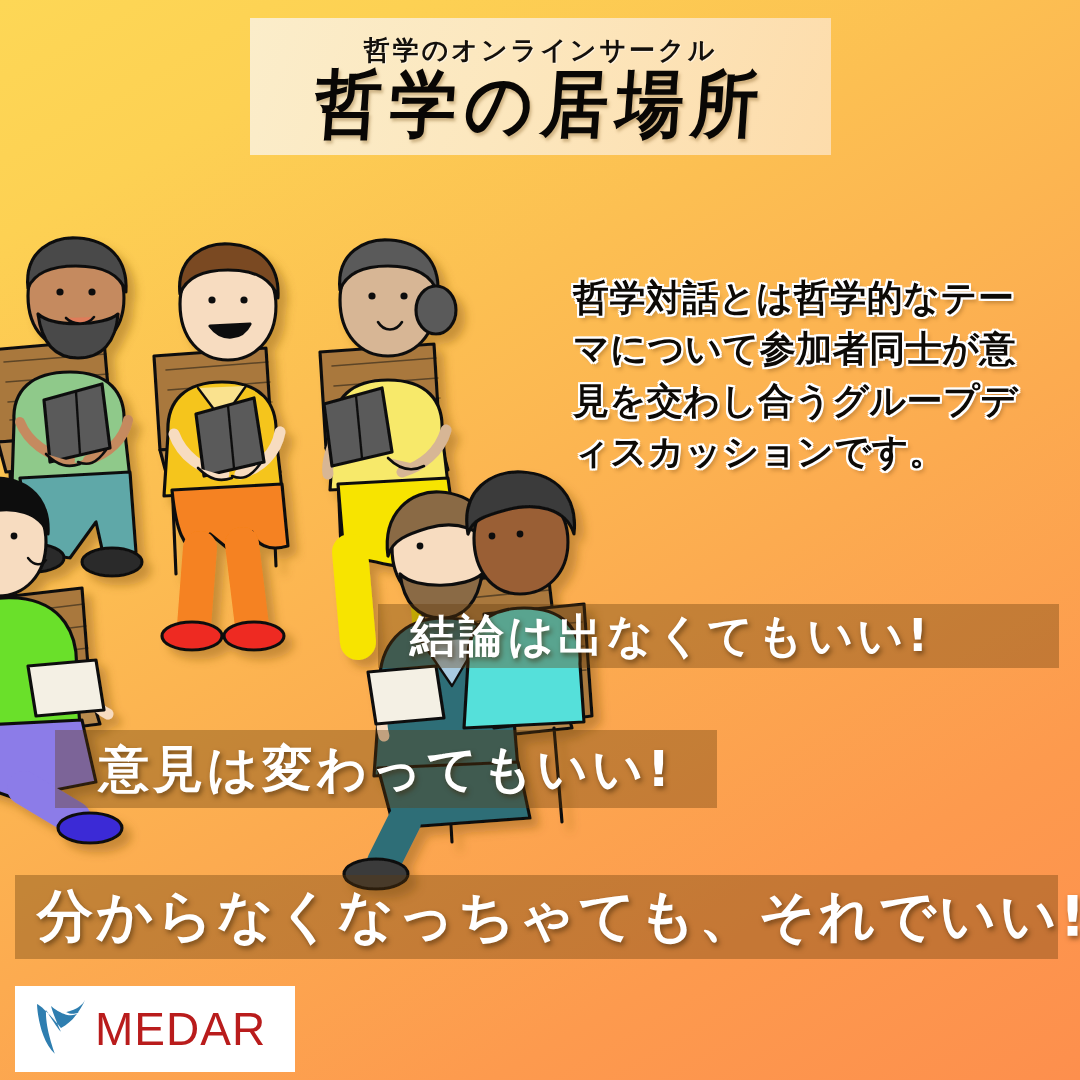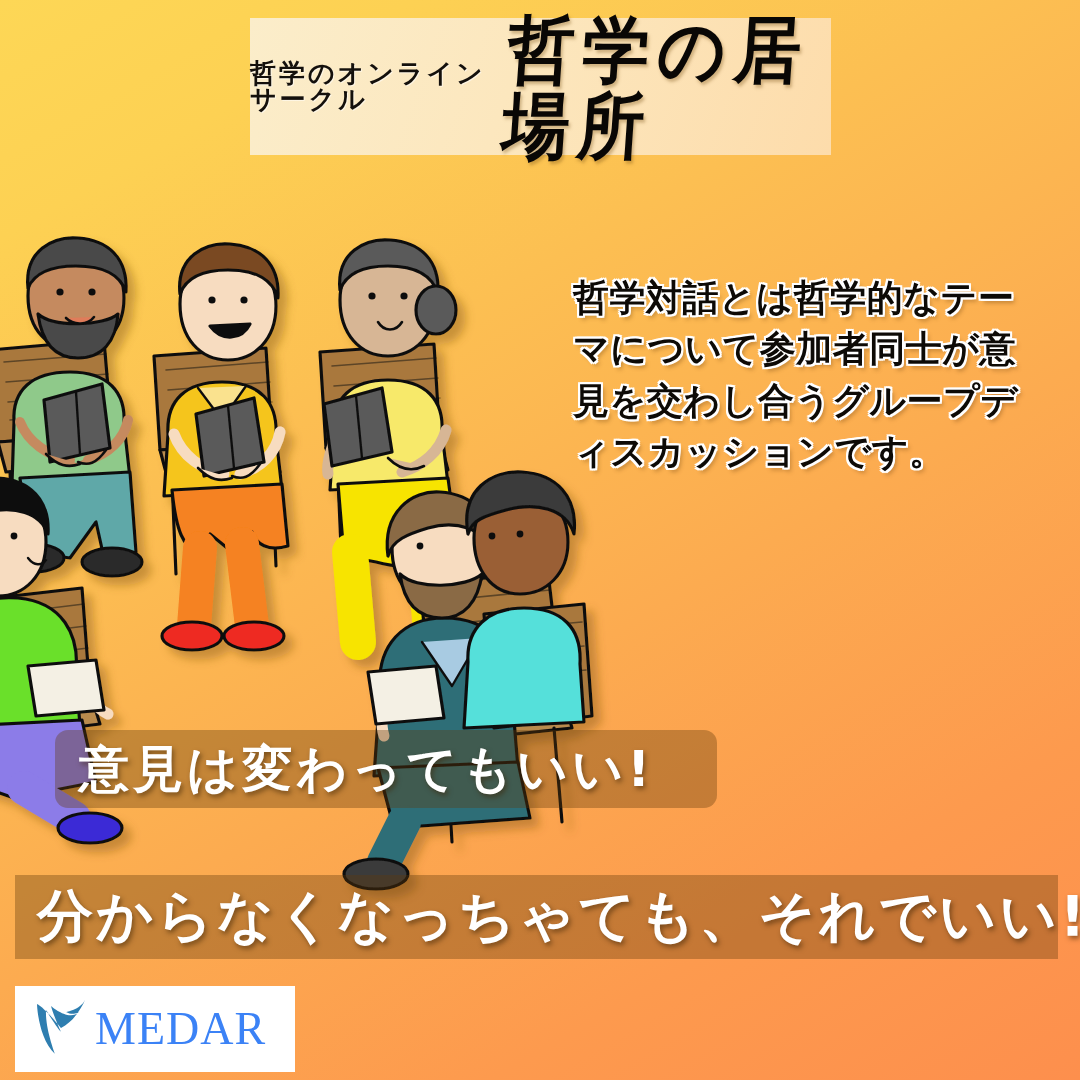--- a/index.html
+++ b/index.html
@@ -9,21 +9,21 @@
   }
   #poster{
     position:relative;width:1080px;height:1080px;overflow:hidden;
     background:linear-gradient(150deg,#FDD756 0%,#FDD153 14%,#FCBF52 34%,#FCAB50 58%,#FD9A4E 80%,#FD8F4D 100%);
   }
 
   
   #header-banner{
     position:absolute;left:250px;top:18px;width:581px;height:137px;
     background:linear-gradient(110deg,#FBEDCA 0%,#FCE7BE 45%,#FDDCAB 100%);
-    display:flex;flex-direction:row;align-items:center;justify-content:center;
+    display:flex;flex-direction:column;align-items:center;justify-content:center;
     box-sizing:border-box;padding-top:4px;
   }
   #banner-subtitle{
     font-family:"DejaVu Serif","Liberation Serif",serif;
     font-size:26px;font-weight:700;color:#14100c;letter-spacing:3px;
     line-height:1;margin-bottom:6px;text-shadow:1px 1px 0 rgba(255,255,255,.55);
   }
   #banner-title{
     font-family:"DejaVu Serif","Liberation Serif",serif;
     font-size:67px;font-weight:700;color:#090705;letter-spacing:8px;
@@ -61,35 +61,35 @@
     background:rgba(96,58,12,.36);
     display:flex;align-items:center;
     box-sizing:border-box;
   }
   .phrase-band .phrase-text{
     color:#ffffff;font-weight:700;white-space:nowrap;
     text-shadow:2px 3px 5px rgba(60,35,5,.55);
   }
   #phrase-band-1{left:378px;top:604px;width:681px;height:64px;padding-left:32px;}
   #phrase-band-1 .phrase-text{font-size:45px;letter-spacing:4px;}
-  #phrase-band-2{left:55px;top:730px;width:662px;height:78px;padding-left:24px;border-radius:13px;}
+  #phrase-band-2{left:55px;top:730px;width:662px;height:78px;padding-left:44px;}
   #phrase-band-2 .phrase-text{font-size:50px;letter-spacing:4px;}
   #phrase-band-3{left:15px;top:875px;width:1043px;height:84px;padding-left:22px;}
   #phrase-band-3 .phrase-text{font-size:56px;letter-spacing:3px;}
 
   
   #logo-box{
     position:absolute;left:15px;top:986px;width:280px;height:86px;
     background:#ffffff;display:flex;align-items:center;padding-left:18px;
     box-sizing:border-box;
   }
   #logo-mark{width:56px;height:62px;flex:0 0 auto;margin-right:6px;}
   #logo-wordmark{
-    font-family:Liberation Serif, serif;
-    font-size:46px;font-weight:400;color:#3b82f6;letter-spacing:1px;line-height:1;
+    font-family:Liberation Sans, sans-serif;
+    font-size:46px;font-weight:400;color:#b91c1c;letter-spacing:1px;line-height:1;
   }
 </style>
 </head>
 <body>
 
 <div id="poster">
 
   <div id="illustration">
     <svg viewBox="0 0 600 500" xmlns="http://www.w3.org/2000/svg">
       <defs>
@@ -256,20 +256,23 @@
     </svg>
   </div>
 
   <div id="header-banner">
     <div id="banner-subtitle">哲学のオンラインサークル</div>
     <div id="banner-title">哲学の居場所</div>
   </div>
 
   <div id="lead-body">哲学対話とは哲学的なテーマについて参加者同士が意見を交わし合うグループディスカッションです。</div>
 
+  <div class="phrase-band" id="phrase-band-1">
+    <span class="phrase-text">結論は出なくてもいい!</span>
+  </div>
   <div class="phrase-band" id="phrase-band-2">
     <span class="phrase-text">意見は変わってもいい!</span>
   </div>
   <div class="phrase-band" id="phrase-band-3">
     <span class="phrase-text">分からなくなっちゃても、それでいい!</span>
   </div>
 
   <div id="logo-box">
     <svg id="logo-mark" viewBox="0 0 56 62">
       <path d="M4 6 C4 6 5 40 22 56 C22 56 12 30 13 12 C13 12 24 30 28 34 C28 34 20 16 18 8 C18 8 36 24 46 14 C46 14 40 18 33 14 C33 14 47 12 52 2 C52 2 44 22 28 30 C28 30 12 10 4 6 Z" fill="#2E7EB0"></path>

